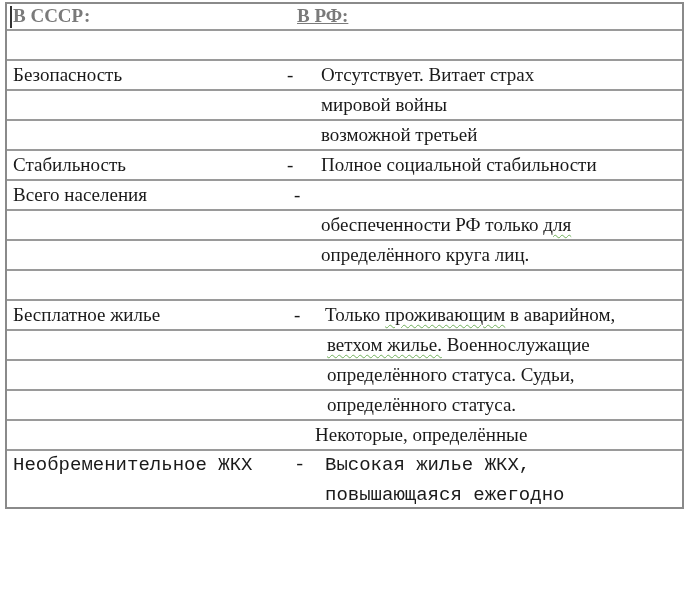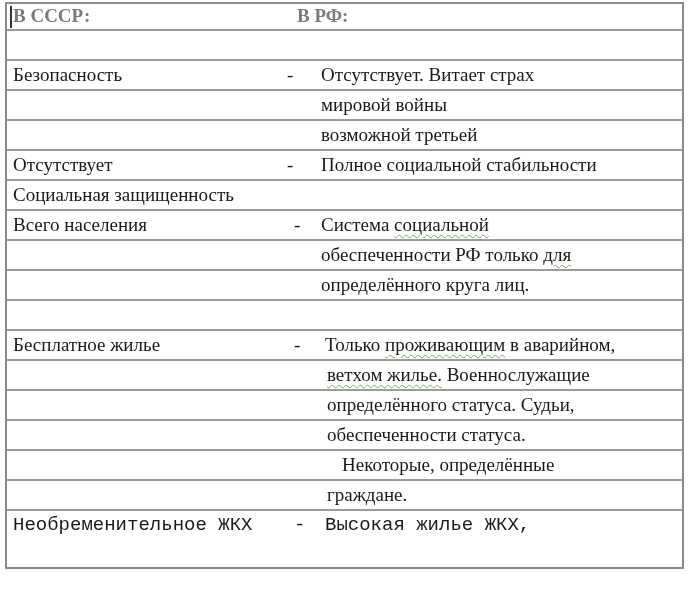--- a/index.html
+++ b/index.html
@@ -18,21 +18,21 @@
   }
   .row:last-child { border-bottom: none; }
   .row.tall { height: 56px; font-family: Liberation Mono, monospace; }
   .row.header { height: 27px; }
   .cell-left { position: absolute; left: 6px; top: 3px; white-space: nowrap; }
   .dash { position: absolute; left: 280px; top: 3px; }
   .cell-right { position: absolute; left: 314px; top: 3px; white-space: nowrap; }
   .header .cell-left, .header .cell-right {
     font-weight: bold; color: #7a7a7a; top: 1px;
   }
-  .header .cell-right { left: 290px; }
+  .header .cell-right { left: 290px; text-decoration: underline; }
   .cursor { position: absolute; left: 3px; top: 2px; width: 2px; height: 22px; background: #333; }
   .wavy { text-decoration: underline wavy #6fae5a; text-decoration-thickness: 1px; text-underline-offset: 3px; }
   .line2 { position: absolute; left: 314px; top: 33px; white-space: nowrap; }
   .dash2 { left: 287px; }
 </style>
 </head>
 <body>
 
 <div class="doc-table">
   <div class="row header">
@@ -49,33 +49,29 @@
     <span class="cell-right">Отсутствует. Витает страх</span>
   </div>
   <div class="row">
     <span class="cell-right">мировой войны</span>
   </div>
   <div class="row">
     <span class="cell-right">возможной третьей</span>
   </div>
 
   <div class="row">
-    <span class="cell-left">Отсутствует</span>
+    <span class="cell-left">Стабильность</span>
     <span class="dash">-</span>
     <span class="cell-right">Полное социальной стабильности</span>
   </div>
 
-  <div class="row">
-    <span class="cell-left">Социальная защищенность</span>
-  </div>
 
   <div class="row">
     <span class="cell-left">Всего населения</span>
     <span class="dash dash2">-</span>
-    <span class="cell-right"><span>Система </span><span class="wavy">социальной</span></span>
   </div>
   <div class="row">
     <span class="cell-right"><span>обеспеченности  РФ только </span><span class="wavy">для</span></span>
   </div>
   <div class="row">
     <span class="cell-right">определённого круга лиц.</span>
   </div>
   <div class="row"></div>
 
   <div class="row">
@@ -83,27 +79,25 @@
     <span class="dash dash2">-</span>
     <span class="cell-right" style="left:318px"><span>Только </span><span class="wavy">проживающим</span><span> в аварийном,</span></span>
   </div>
   <div class="row">
     <span class="cell-right" style="left:320px"><span class="wavy">ветхом жилье.</span><span> Военнослужащие</span></span>
   </div>
   <div class="row">
     <span class="cell-right" style="left:320px">определённого статуса. Судьи,</span>
   </div>
   <div class="row">
-    <span class="cell-right" style="left:320px">обеспеченности статуса.</span>
+    <span class="cell-right" style="left:320px">определённого статуса.</span>
   </div>
   <div class="row">
-    <span class="cell-right" style="left:335px">Некоторые, определённые</span>
-  </div>
-  <div class="row">
-    <span class="cell-right" style="left:320px">граждане.</span>
+    <span class="cell-right" style="left:308px">Некоторые, определённые</span>
   </div>
 
   <div class="row tall">
     <span class="cell-left">Необременительное ЖКХ</span>
     <span class="dash dash2">-</span>
     <span class="cell-right" style="left:318px">Высокая жилье ЖКХ,</span>
+    <span class="line2" style="left:318px">повышающаяся ежегодно</span>
   </div>
 </div>
 
 </body></html>

